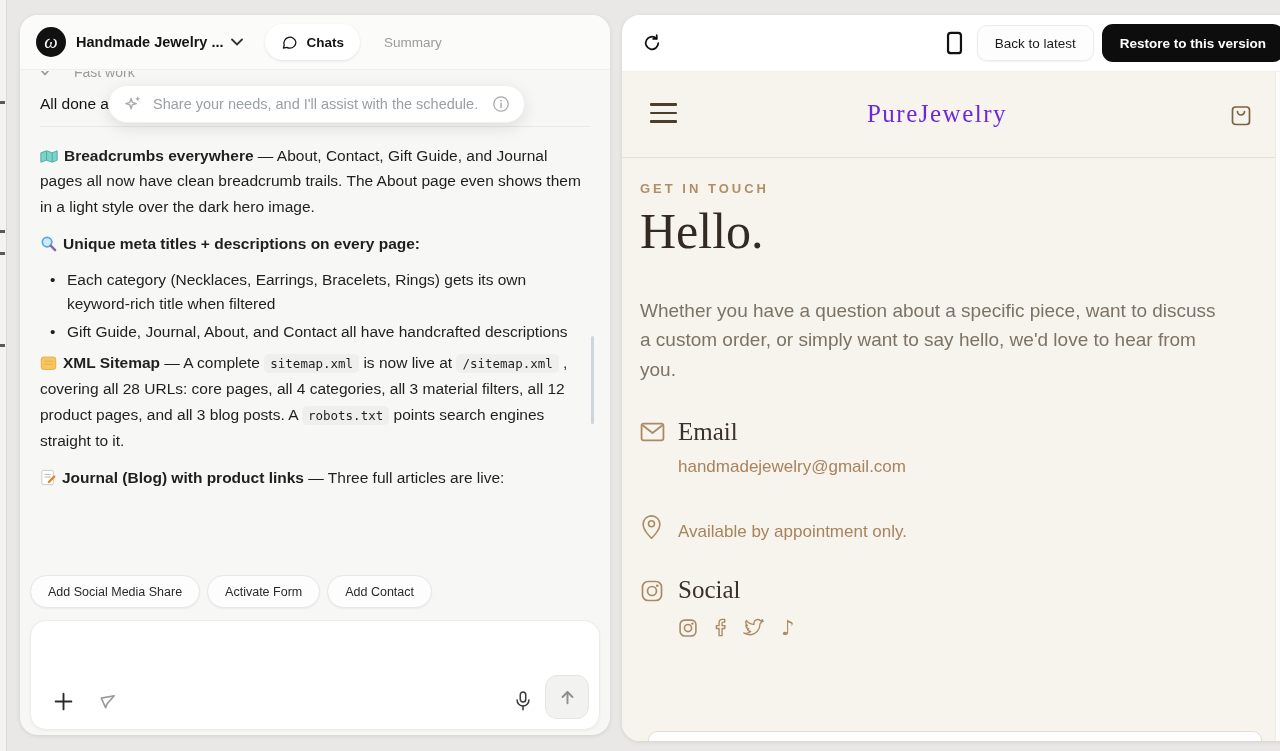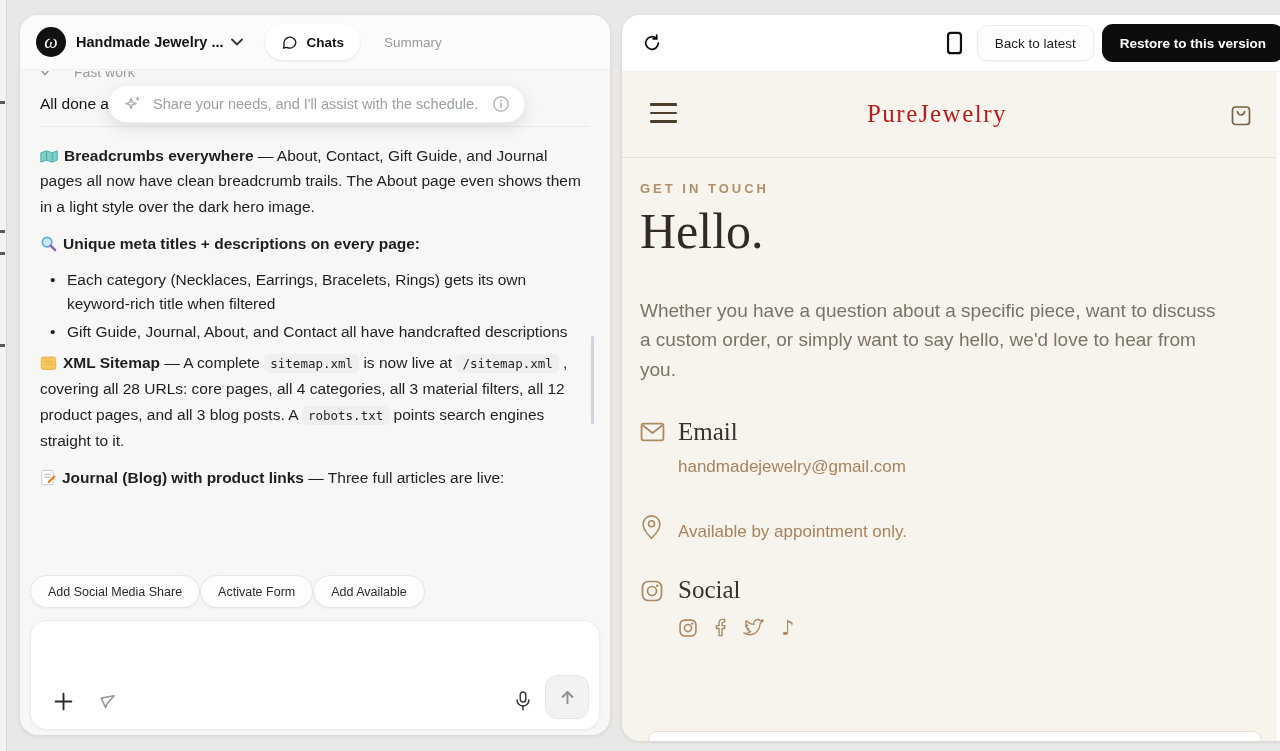--- a/index.html
+++ b/index.html
@@ -29,42 +29,42 @@
   .msg b { font-weight:700; }
   .msg ul { list-style:none; margin:10px 0 6px 0; }
   .msg li { position:relative; padding-left:27px; margin-bottom:4px; line-height:24px; }
   .msg li::before { content:"•"; position:absolute; left:10px; color:#1f1f1f; }
   .code { font-family:"DejaVu Sans Mono", monospace; font-size:12.5px; background:#efefed; border-radius:5px; padding:2px 6px; color:#1f1f1f; }
   .emoji { display:inline-block; vertical-align:-3px; margin-right:6px; }
 
   .assist-pill { position:absolute; left:88px; top:70px; width:417px; height:38px; background:#fff; border:1px solid #f0f0ef; border-radius:19px; box-shadow:0 5px 16px rgba(0,0,0,.10); display:flex; align-items:center; gap:11px; padding:0 14px 0 14px; }
   .assist-text { font-size:14.5px; color:#9aa0a4; flex:1; white-space:nowrap; }
 
-  .quick-row { position:absolute; left:10px; top:560px; display:flex; }
+  .quick-row { position:absolute; left:10px; top:560px; display:flex; gap:7px; }
   .quick-btn { height:33px; background:#fdfdfd; border:1px solid #e6e6e4; border-radius:17px; box-shadow:0 1px 2px rgba(0,0,0,.05); display:flex; align-items:center; padding:0 17px; font-size:12.5px; color:#2a2a2a; }
 
   .composer { position:absolute; left:10px; top:605px; width:570px; height:110px; background:#fff; border:1px solid #ececea; border-radius:16px; box-shadow:0 1px 3px rgba(0,0,0,.05); }
   .composer .plus-btn { position:absolute; left:18px; bottom:14px; width:28px; height:28px; display:flex; align-items:center; justify-content:center; }
   .composer .pointer-btn { position:absolute; left:62px; bottom:14px; width:28px; height:28px; display:flex; align-items:center; justify-content:center; }
   .composer .mic-btn { position:absolute; right:62px; bottom:14px; width:28px; height:28px; display:flex; align-items:center; justify-content:center; }
   .composer .send-btn { position:absolute; right:10px; bottom:10px; width:44px; height:44px; border-radius:12px; background:#f2f2f0; border:1px solid #e5e5e3; display:flex; align-items:center; justify-content:center; }
 
   .chat-scrollbar { position:absolute; left:591px; top:336px; width:3px; height:88px; border-radius:2px; background:#cdd6dd; }
 
   
   .preview-panel { position:absolute; left:622px; top:15px; width:676px; height:726px; border-radius:18px; background:#f7f4ed; box-shadow:0 1px 4px rgba(0,0,0,.10); overflow:hidden; }
   .preview-toolbar { position:absolute; left:0; top:0; right:0; height:57px; background:#fff; border-bottom:1px solid #f0f0ef; display:flex; align-items:center; padding:0 14px 0 20px; }
   .btn-back { margin-left:14px; height:36px; border-radius:10px; background:#fdfdfd; border:1px solid #ececea; box-shadow:0 1px 2px rgba(0,0,0,.06); display:flex; align-items:center; padding:0 17px; font-size:13.5px; color:#1c1c1c; }
   .btn-restore { margin-left:8px; height:38px; border-radius:11px; background:#0d0d0d; display:flex; align-items:center; padding:0 18px; font-size:13.5px; font-weight:700; color:#fff; }
 
   .site { position:absolute; left:0; top:57px; right:0; bottom:0; background:#f7f4ed; }
   .site-header { position:relative; height:86px; border-bottom:1px solid #e7e0d2; }
   .hamburger { position:absolute; left:28px; top:31px; width:27px; }
   .hamburger span { display:block; height:2.5px; background:#4c3e2a; margin-bottom:6px; border-radius:1px; }
-  .brand { position:absolute; left:0; right:46px; top:28px; text-align:center; font-family:"Liberation Serif", serif; font-size:25px; letter-spacing:1.5px; color:#b91c1c; }
+  .brand { position:absolute; left:0; right:46px; top:28px; text-align:center; font-family:"Liberation Serif", serif; font-size:25px; letter-spacing:1.5px; color:#6d28d9; }
   .bag-icon { position:absolute; right:46px; top:31px; }
 
   .site-content { padding:23px 0 0 18px; }
   .eyebrow { font-size:13px; letter-spacing:3px; color:#b18f66; font-weight:700; }
   .hello { margin-top:6px; font-family:"Liberation Serif", serif; font-size:50px; color:#332b21; }
   .intro { margin-top:36px; width:586px; font-size:19px; line-height:29.4px; color:#7c7366; }
 
   .contact-block { display:flex; margin-top:34px; }
   .contact-block .c-icon { width:38px; flex:0 0 auto; padding-top:3px; }
   .c-title { font-family:"Liberation Serif", serif; font-size:25px; color:#3a3128; }
@@ -174,21 +174,21 @@
           <circle cx="10" cy="10" r="8" fill="none" stroke="#a9a9a9" stroke-width="1.4"></circle>
           <line x1="10" y1="9" x2="10" y2="14" stroke="#a9a9a9" stroke-width="1.6" stroke-linecap="round"></line>
           <circle cx="10" cy="6.2" r="1" fill="#a9a9a9"></circle>
         </svg>
     </span>
   </div>
 
   <div class="quick-row">
     <div class="quick-btn">Add Social Media Share</div>
     <div class="quick-btn">Activate Form</div>
-    <div class="quick-btn">Add Available</div>
+    <div class="quick-btn">Add Contact</div>
   </div>
 
   <div class="composer">
     <div class="plus-btn">
       <svg width="21" height="21" viewBox="0 0 20 20">
           <line x1="10" y1="2.5" x2="10" y2="17.5" stroke="#2a2a2a" stroke-width="1.8" stroke-linecap="round"></line>
           <line x1="2.5" y1="10" x2="17.5" y2="10" stroke="#2a2a2a" stroke-width="1.8" stroke-linecap="round"></line>
         </svg>
     </div>
     <div class="pointer-btn">

